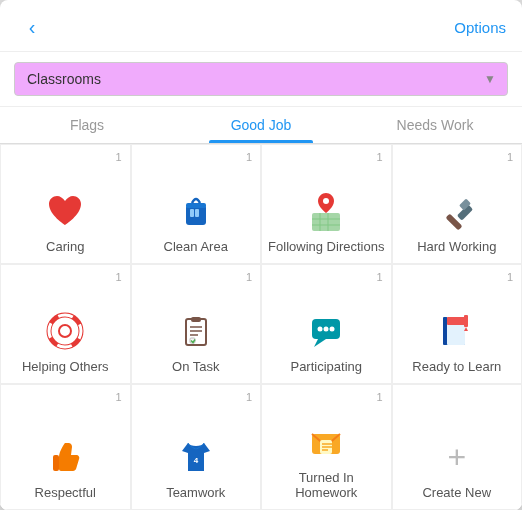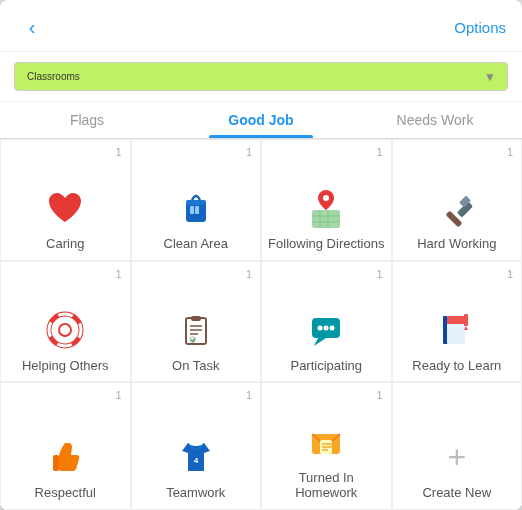--- a/index.html
+++ b/index.html
@@ -51,23 +51,23 @@
       border-bottom: 1px solid #eee;
     }
     .dropdown-wrapper {
       position: relative;
     }
     .dropdown-wrapper select {
       width: 100%;
       border: 1px solid #ccc;
       border-radius: 4px;
       padding: 8px 12px;
-      font-size: 10px;
+      font-size: 14px;
       color: #333;
-      background: #bef264;
+      background: #f0abfc;
       appearance: none;
       cursor: pointer;
     }
     .dropdown-arrow {
       position: absolute;
       right: 12px;
       top: 50%;
       transform: translateY(-50%);
       color: #888;
       pointer-events: none;
@@ -81,21 +81,21 @@
       flex: 1;
       text-align: center;
       padding: 10px 8px;
       font-size: 14px;
       color: #999;
       cursor: pointer;
       position: relative;
     }
     .tab.active {
       color: #2196f3;
-      font-weight: 700;
+      font-weight: 400;
     }
     .tab.active::after {
       content: '';
       position: absolute;
       bottom: 0;
       left: 20%;
       width: 60%;
       height: 3px;
       background: #2196f3;
       border-radius: 2px 2px 0 0;

